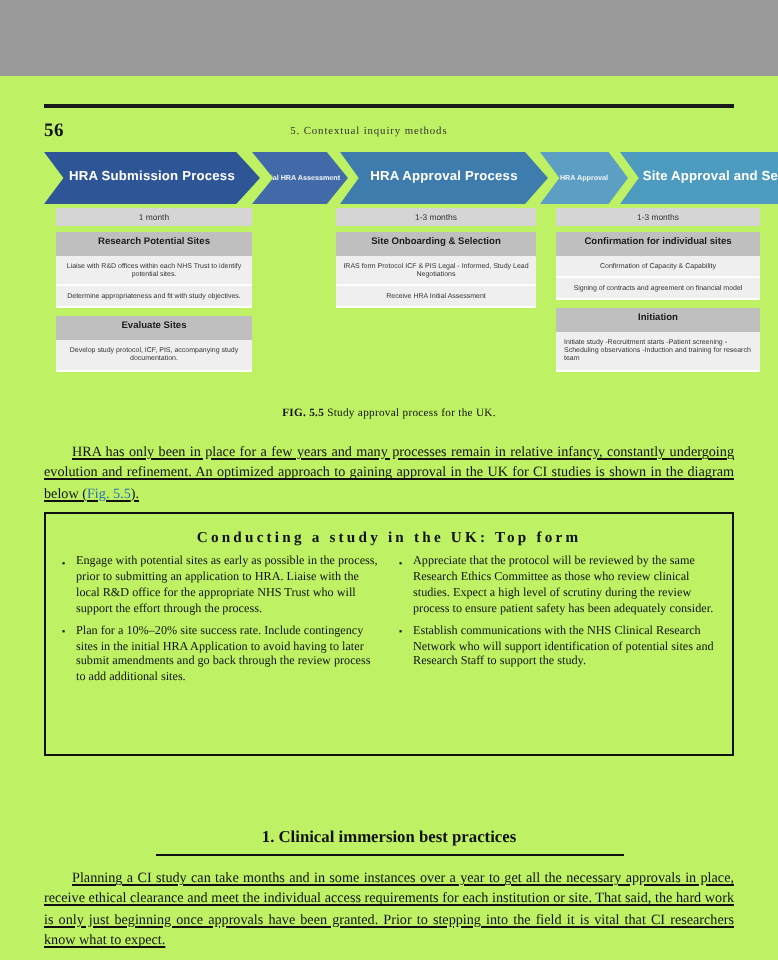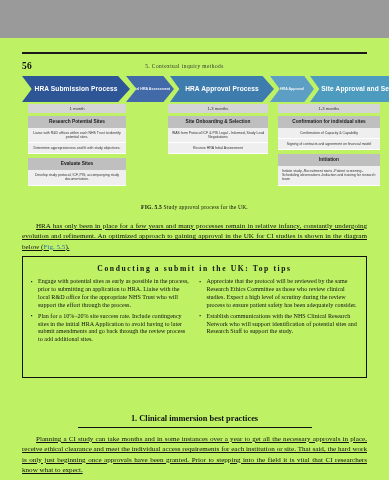--- a/index.html
+++ b/index.html
@@ -164,21 +164,21 @@
   </div>
 
   <div class="caption">
     <b>FIG. 5.5</b>
     <span>Study approval process for the UK.</span>
   </div>
 
   <div class="para" id="p1"><span>HRA has only been in place for a few years and many processes remain in relative infancy, constantly undergoing evolution and refinement. An optimized approach to gaining approval in the UK for CI studies is shown in the diagram below (</span><span class="link">Fig. 5.5</span><span>).</span></div>
 
   <div class="tipbox">
-    <div class="tiptitle">Conducting a submit in the UK: Top tips</div>
+    <div class="tiptitle">Conducting a study in the UK: Top form</div>
     <div class="tipcols">
       <div class="tipcol">
         <ul class="tips">
           <li>Engage with potential sites as early as possible in the process, prior to submitting an application to HRA. Liaise with the local R&amp;D office for the appropriate NHS Trust who will support the effort through the process.</li>
           <li>Plan for a 10%–20% site success rate. Include contingency sites in the initial HRA Application to avoid having to later submit amendments and go back through the review process to add additional sites.</li>
         </ul>
       </div>
       <div class="tipcol">
         <ul class="tips">
           <li>Appreciate that the protocol will be reviewed by the same Research Ethics Committee as those who review clinical studies. Expect a high level of scrutiny during the review process to ensure patient safety has been adequately consider.</li>

